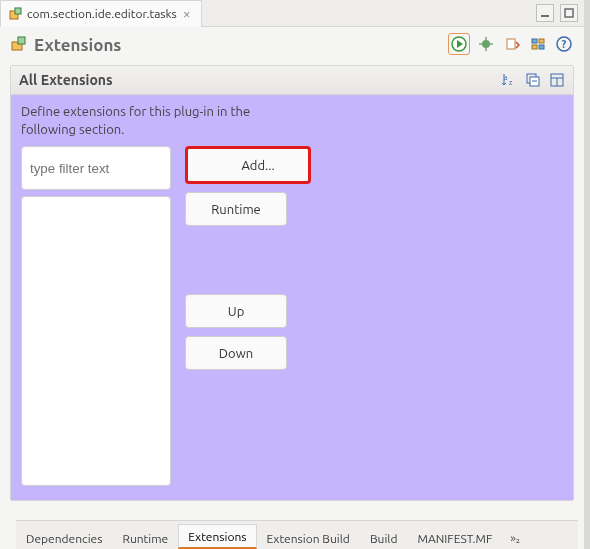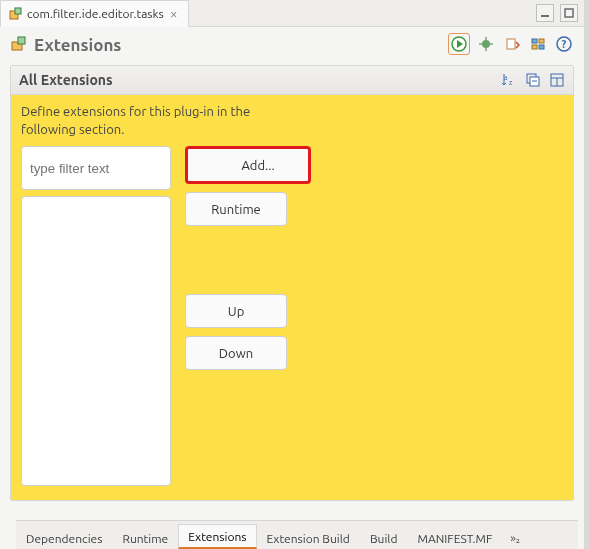--- a/index.html
+++ b/index.html
@@ -13,21 +13,21 @@
   .header-title{font-weight:bold;font-size:17px;color:#6b6b6b;flex:1;display:flex;align-items:center;gap:6px;}
   .toolbar{display:flex;align-items:center;gap:6px;}
   .toolbar .tbtn{width:20px;height:20px;display:flex;align-items:center;justify-content:center;}
   .run-btn{border:1px solid #e29a5b;border-radius:3px;}
   .content{padding:0 10px;}
   .section{background:#eceae9;border:1px solid #d6d6d5;border-radius:2px;padding:0;}
   .section-header{display:flex;align-items:center;padding:6px 8px;background:linear-gradient(#f3f1f0,#e8e6e4);border-bottom:1px solid #d6d6d5;justify-content:space-between;}
   .section-title{flex:1;font-weight:bold;font-size:14px;color:#4a4a4a;}
   .sec-icons{display:flex;gap:8px;}
   .sec-icons span{width:16px;height:16px;display:flex;align-items:center;justify-content:center;color:#4a6;}
-  .section-body{padding:8px 10px 14px 10px;background:#fde047;}
+  .section-body{padding:8px 10px 14px 10px;background:#c4b5fd;}
   .desc{color:#444;margin-bottom:8px;line-height:1.35;max-width:270px;}
   .columns{display:flex;gap:14px;}
   .left-col{display:flex;flex-direction:column;}
   .filter{width:150px;height:44px;border:1px solid #cfcfce;border-radius:4px;padding:12px 8px;color:#999;background:#fff;box-sizing:border-box;}
   .treebox{margin-top:6px;width:150px;height:290px;border:1px solid #cfcfce;border-radius:4px;background:#fff;box-sizing:border-box;}
   .right-col{display:flex;flex-direction:column;gap:8px;}
   .btn{width:100px;height:32px;border:1px solid #cfcfce;border-radius:4px;background:#fafafa;color:#333;font-size:13px;display:flex;align-items:center;justify-content:center;}
   .btn.highlight{border:3px solid #e11b1b;font-weight:normal;padding-left:20px;}
   .gap-big{height:52px;}
   .bottom-tabs{position:absolute;left:16px;right:6px;bottom:0;height:28px;background:#efeeed;border-top:1px solid #d6d6d5;display:flex;align-items:flex-end;}
@@ -42,21 +42,21 @@
 <div class="editor">
 
   <div class="tabbar">
     <div class="tab">
       <span>
         <svg width="14" height="14" viewBox="0 0 14 14">
             <rect x="1" y="4" width="8" height="8" fill="#f4c05a" stroke="#a86f1f"></rect>
             <rect x="6" y="1" width="6" height="6" fill="#9fd39f" stroke="#3a7d3a"></rect>
           </svg>
       </span>
-      <span>com.filter.ide.editor.tasks</span>
+      <span>com.section.ide.editor.tasks</span>
       <span class="close-x">×</span>
     </div>
     <div class="spacer"></div>
     <div class="winbtn">
       <svg width="10" height="10" viewBox="0 0 10 10">
           <rect x="1" y="7" width="8" height="2" fill="#6b6b6b"></rect>
         </svg>
     </div>
     <div class="winbtn">
       <svg width="10" height="10" viewBox="0 0 10 10">

